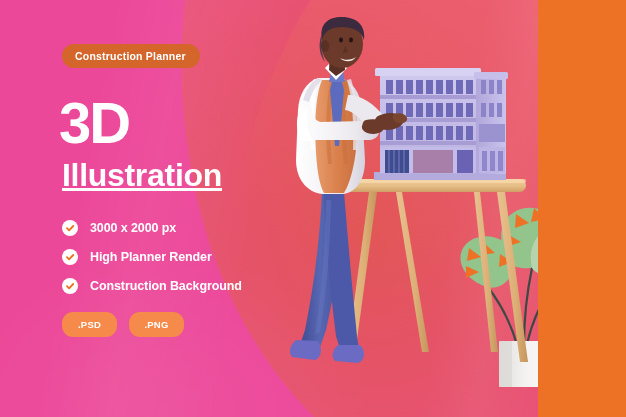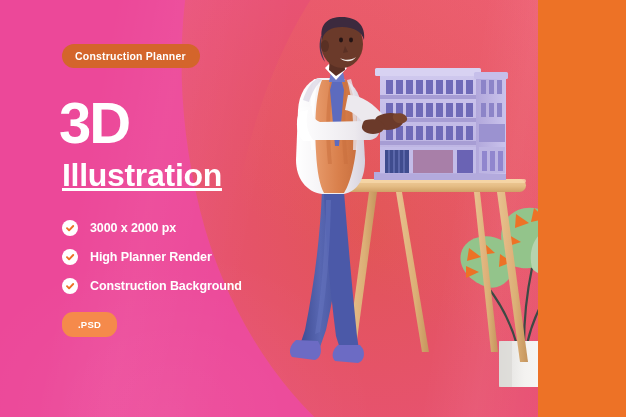--- a/index.html
+++ b/index.html
@@ -413,17 +413,18 @@
             <path d="M2 5.2 L4.1 7.3 L8.2 3" stroke="#ED7226" stroke-width="1.9" fill="none" stroke-linecap="round" stroke-linejoin="round"></path>
           </svg>
         </span>
         <span class="feature-label">Construction Background</span>
       </div>
 
     </div>
 
     <div class="tags">
       <span class="tag">.PSD</span>
+      <span class="tag">.PNG</span>
     </div>
 
   </div>
 
 </div>
 
 </body></html>

